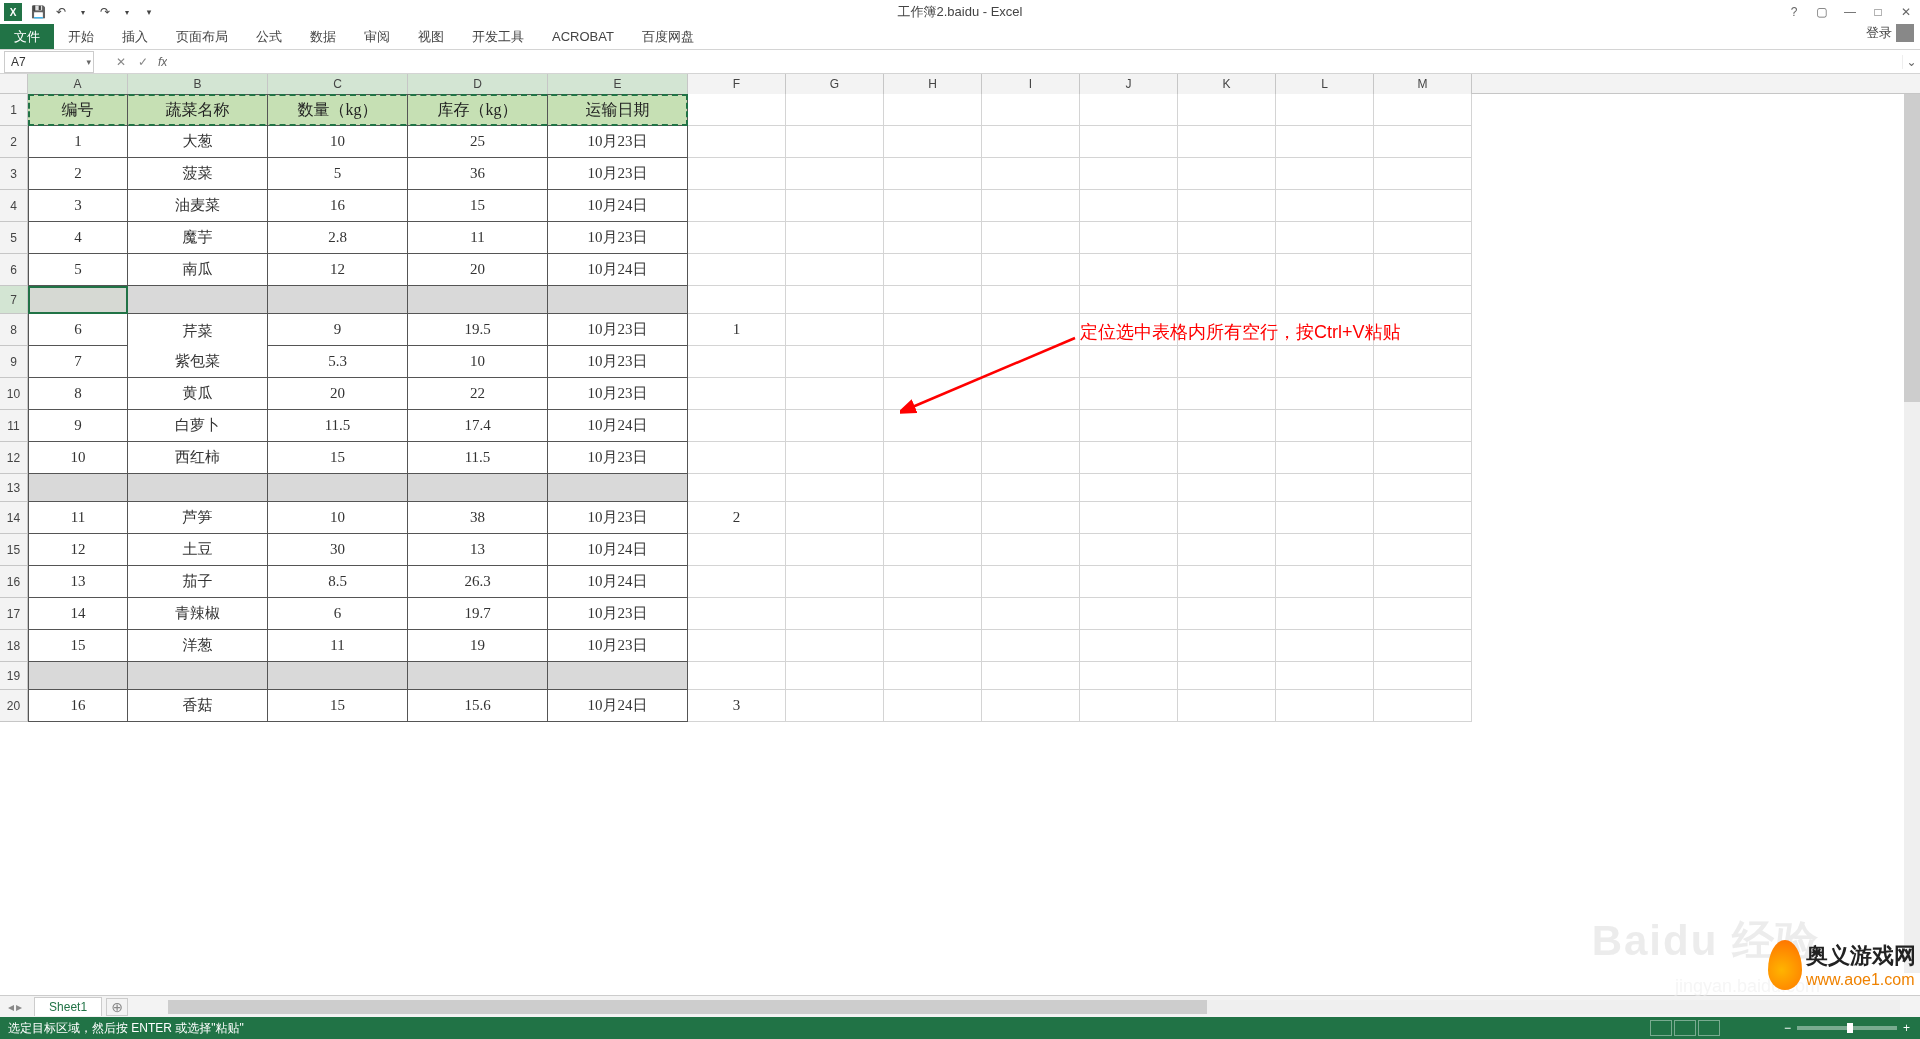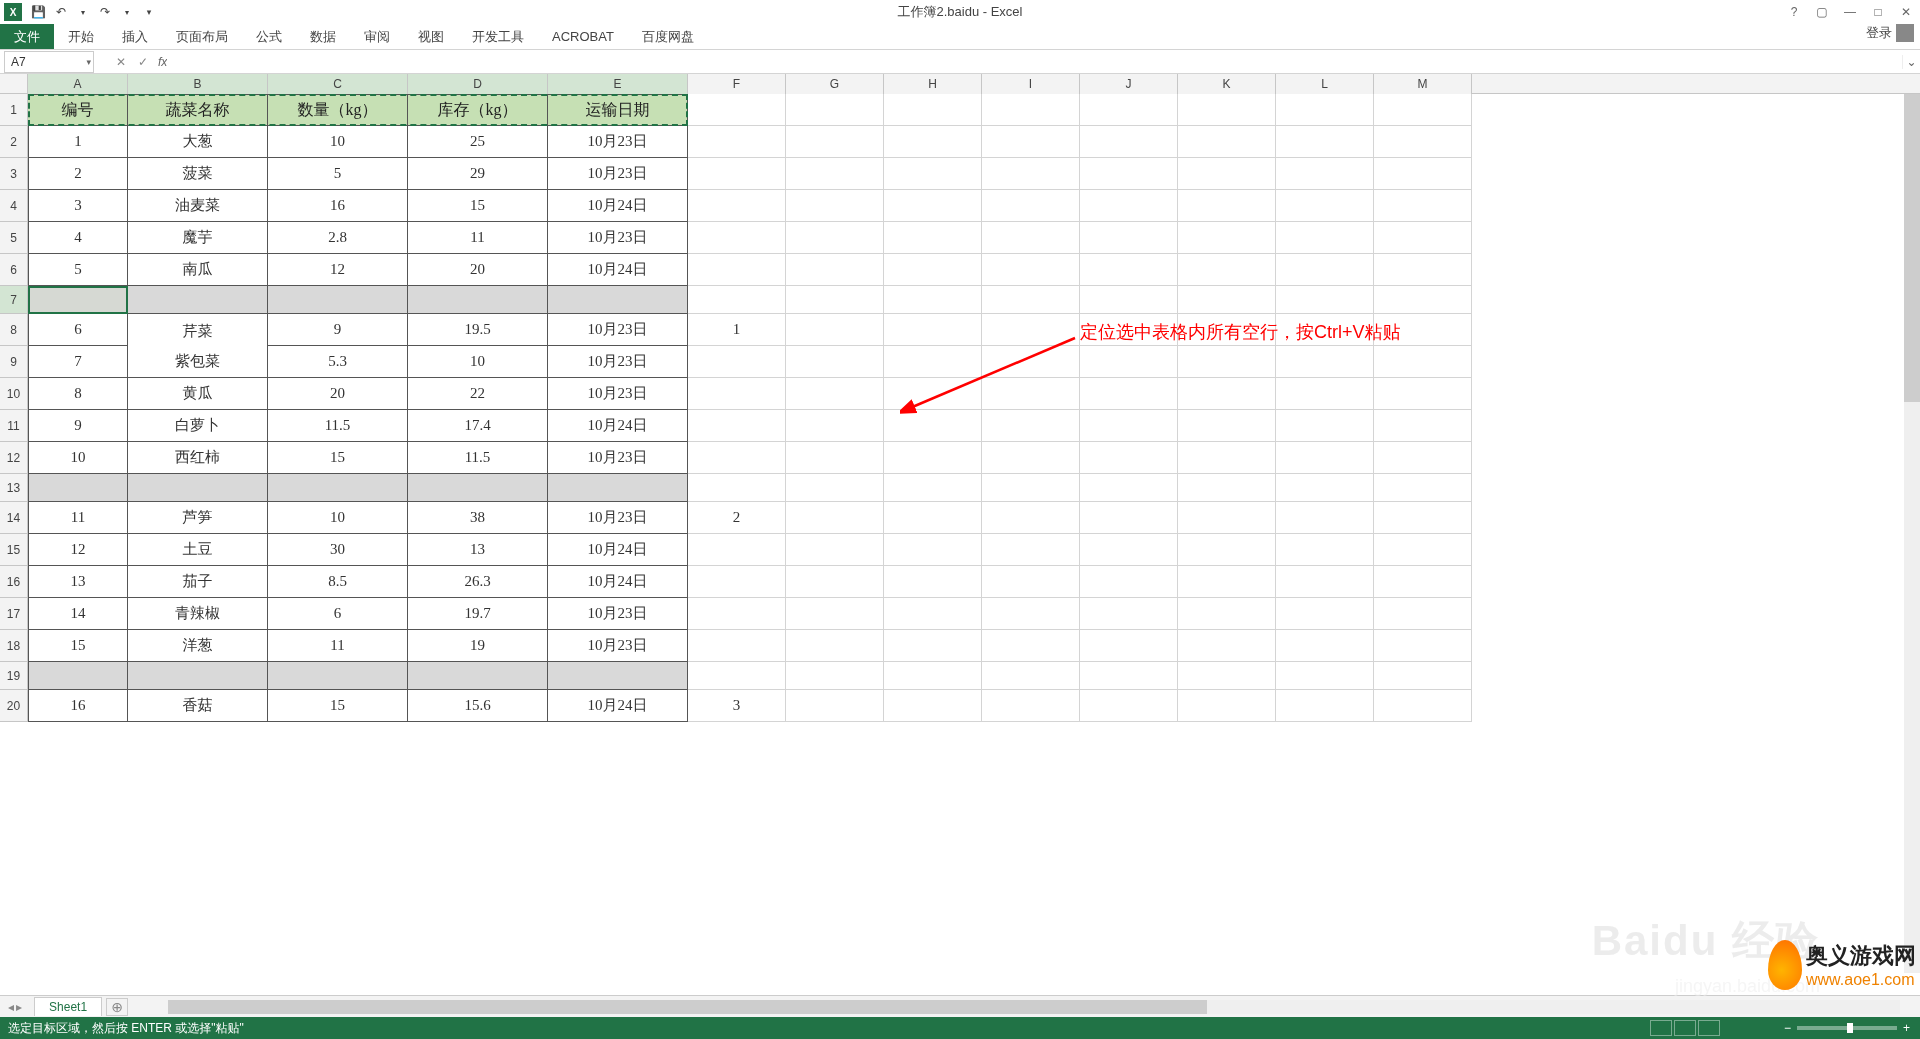--- a/index.html
+++ b/index.html
@@ -191,21 +191,21 @@
           <div class="cell" style="width:98px;height:32px"></div>
           <div class="cell" style="width:98px;height:32px"></div>
           <div class="cell" style="width:98px;height:32px"></div>
           <div class="cell" style="width:98px;height:32px"></div>
         </div>
         <div class="row" style="height:32px">
           <div class="rowh" style="height:32px">3</div>
           <div class="cell data first" style="width:100px;height:32px">2</div>
           <div class="cell data" style="width:140px;height:32px">菠菜</div>
           <div class="cell data" style="width:140px;height:32px">5</div>
-          <div class="cell data" style="width:140px;height:32px">29</div>
+          <div class="cell data" style="width:140px;height:32px">36</div>
           <div class="cell data" style="width:140px;height:32px">10月23日</div>
           <div class="cell" style="width:98px;height:32px"></div>
           <div class="cell" style="width:98px;height:32px"></div>
           <div class="cell" style="width:98px;height:32px"></div>
           <div class="cell" style="width:98px;height:32px"></div>
           <div class="cell" style="width:98px;height:32px"></div>
           <div class="cell" style="width:98px;height:32px"></div>
           <div class="cell" style="width:98px;height:32px"></div>
           <div class="cell" style="width:98px;height:32px"></div>
         </div>

